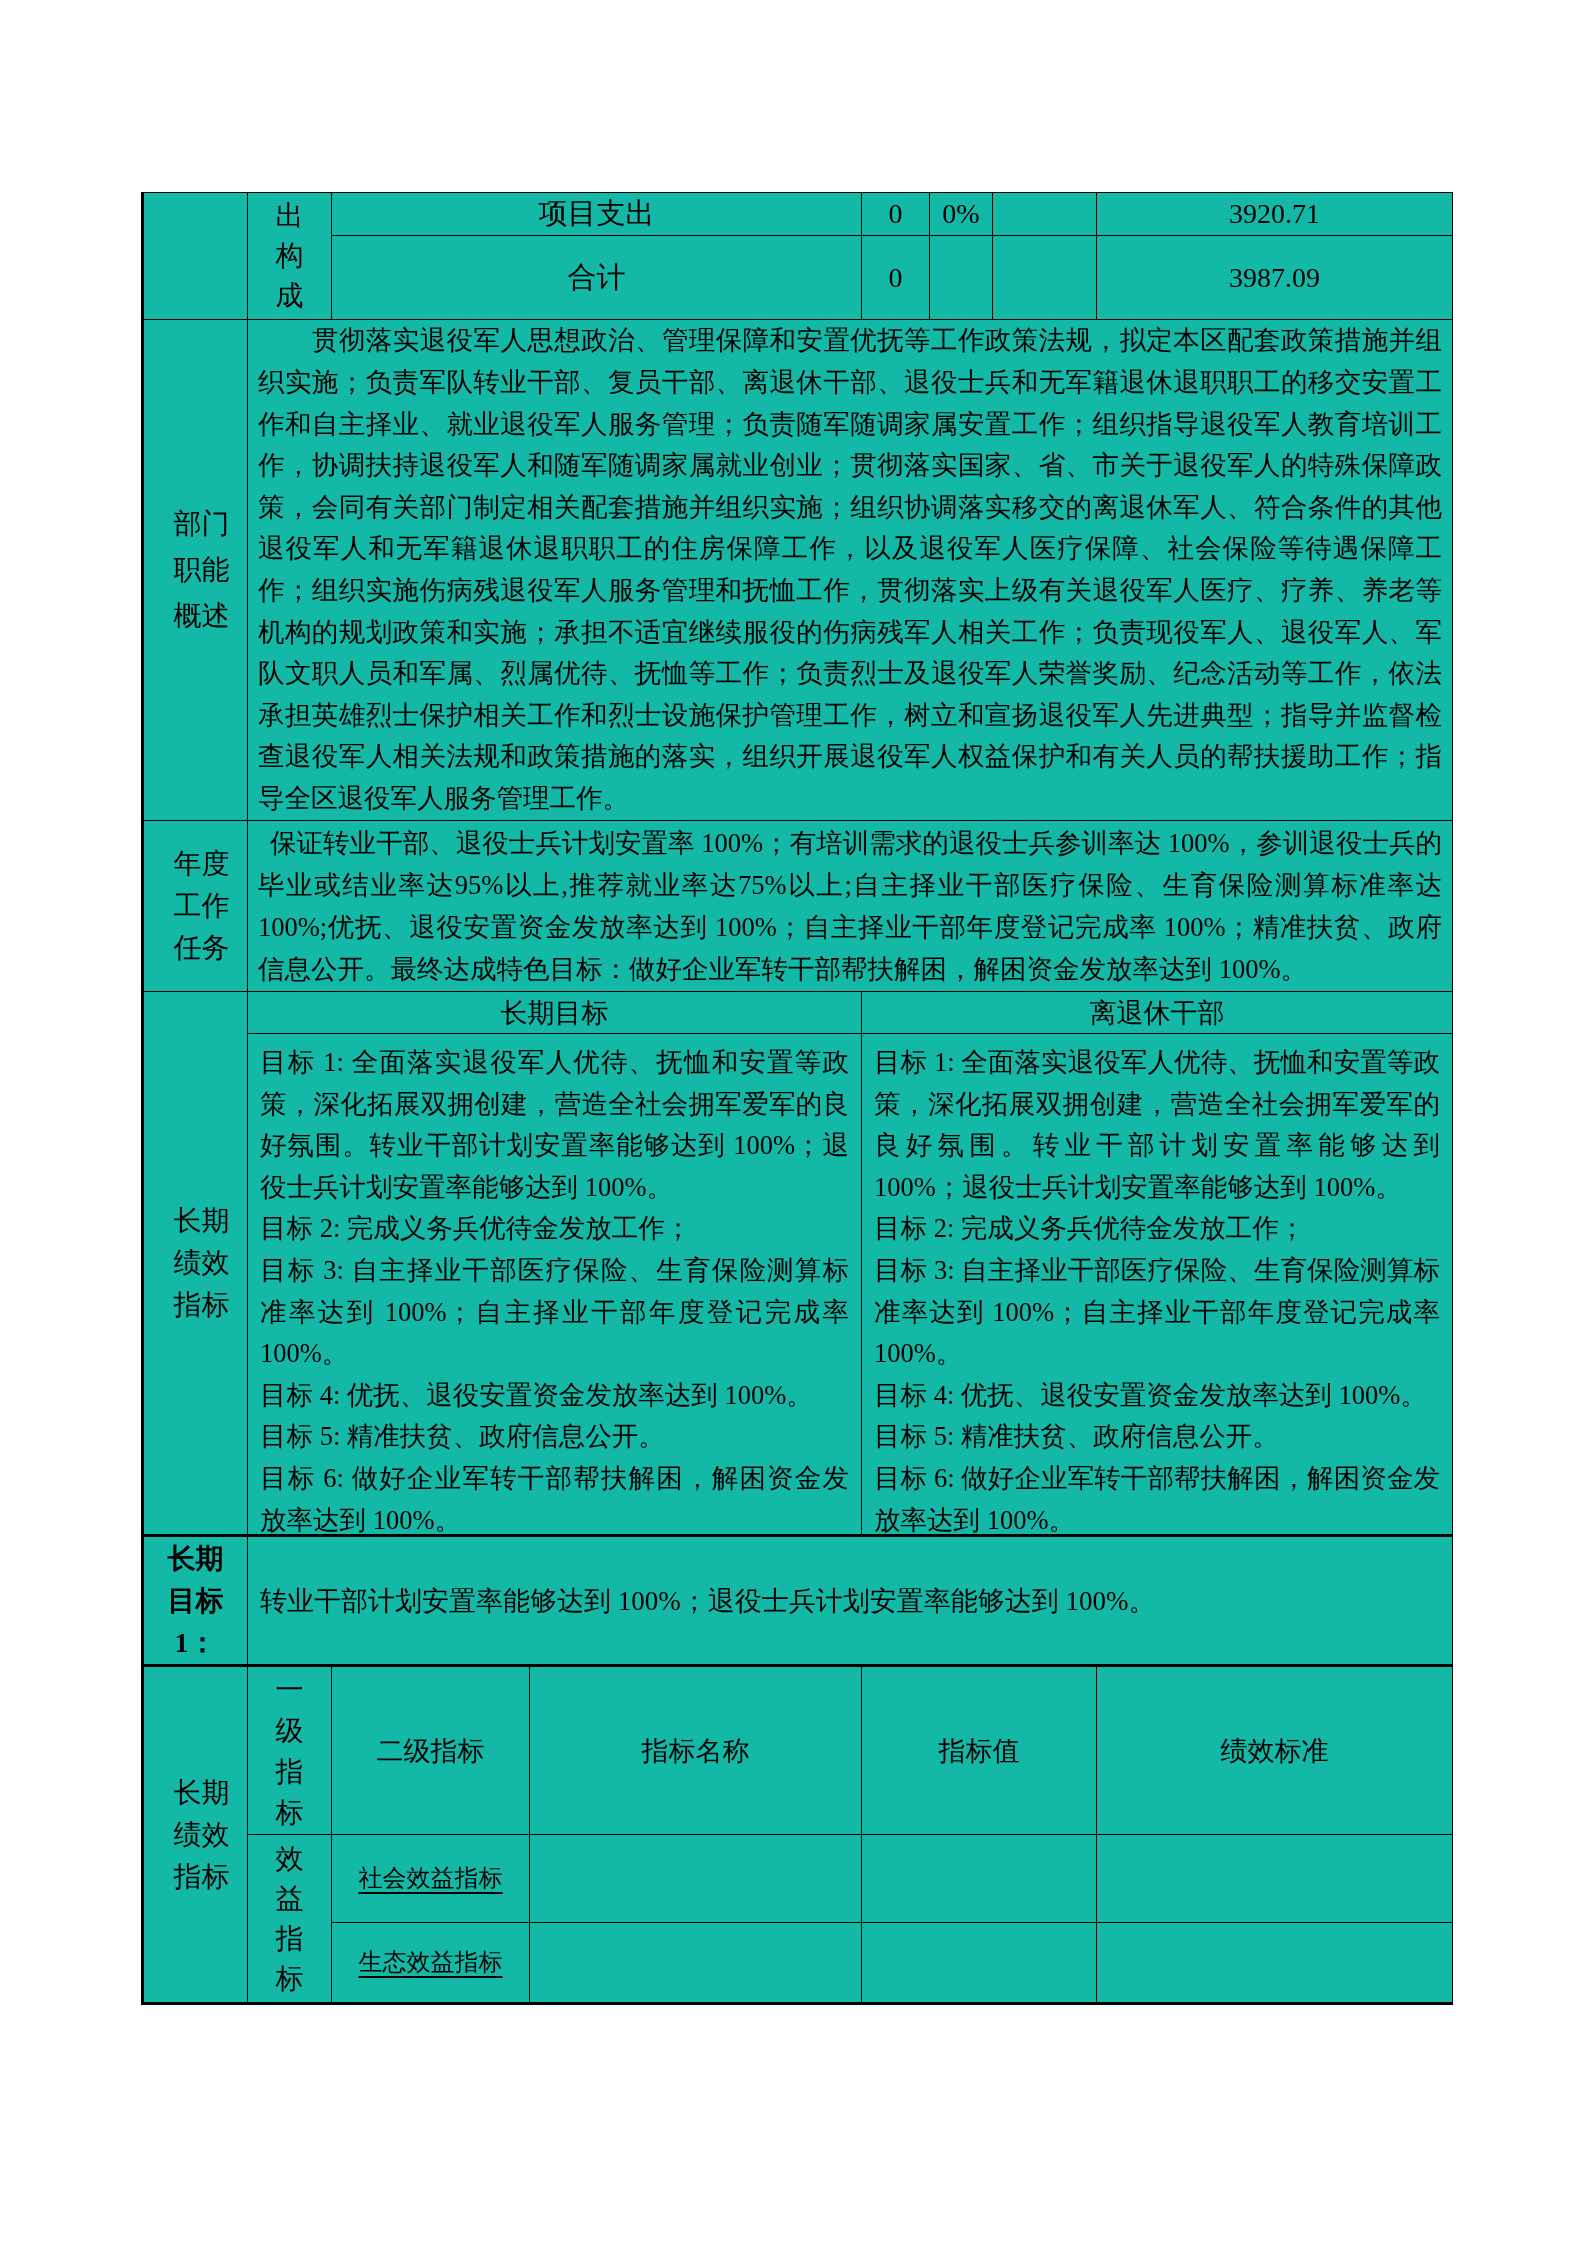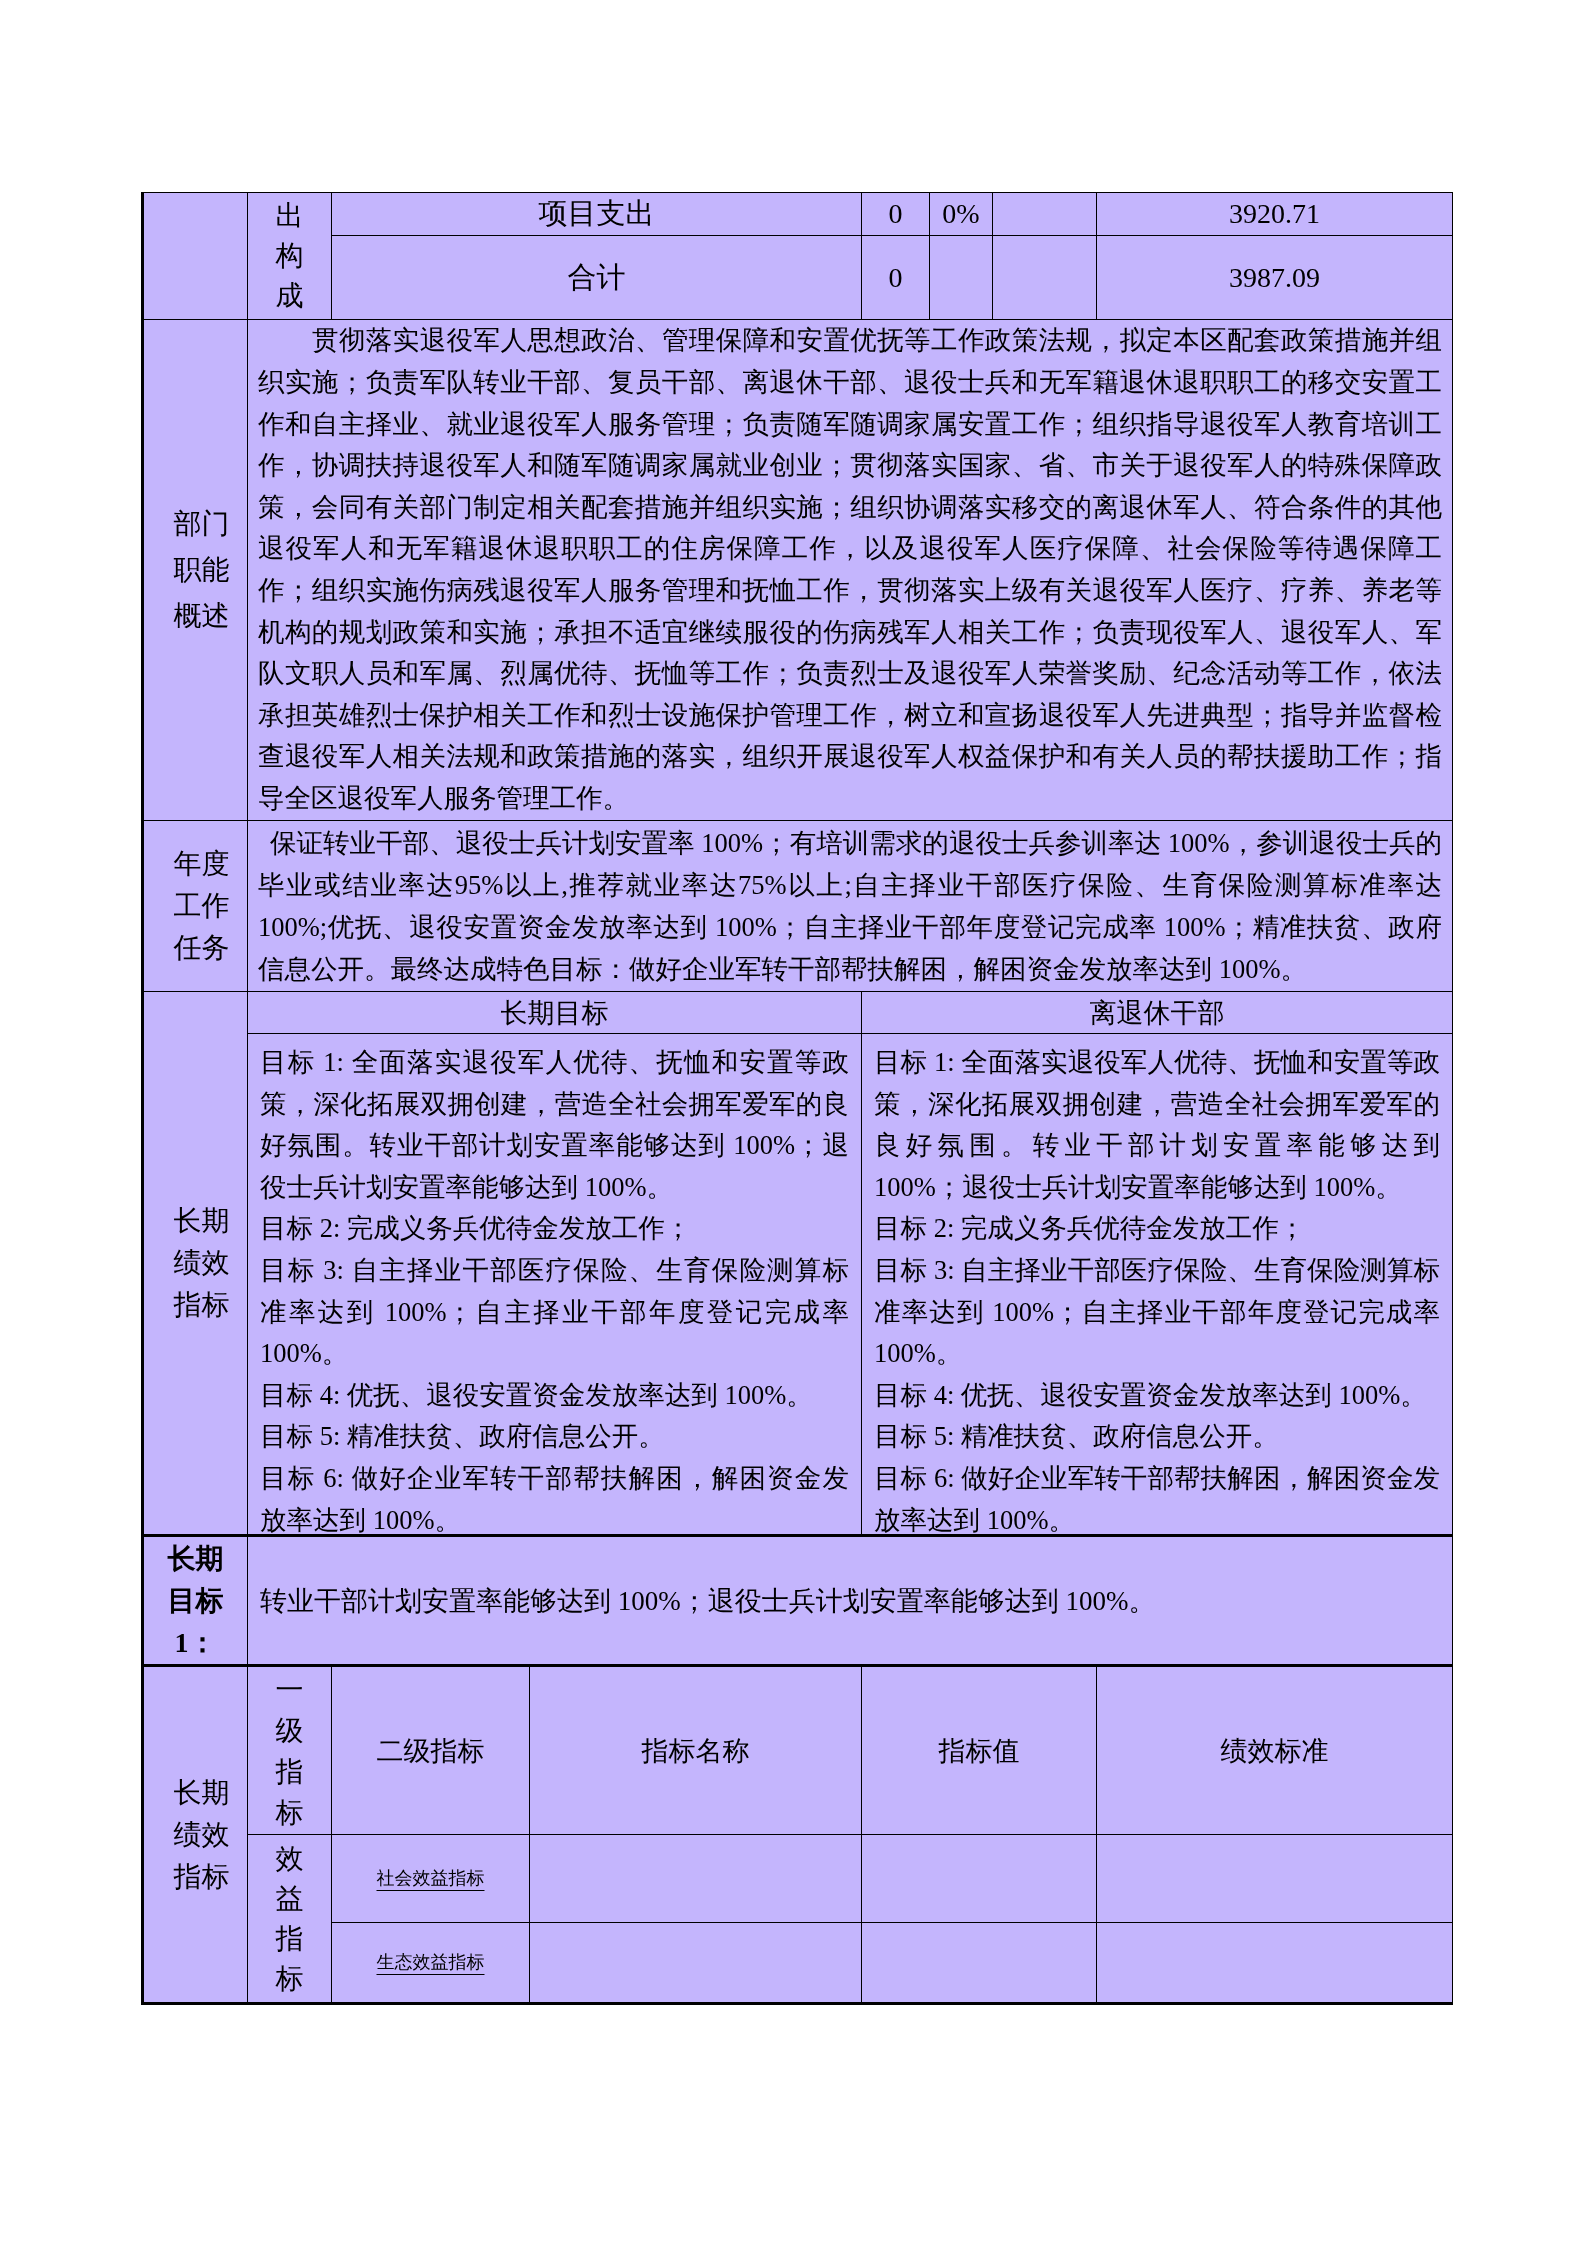--- a/index.html
+++ b/index.html
@@ -5,21 +5,21 @@
   * { box-sizing: border-box; margin: 0; padding: 0; }
   html,body { background:#ffffff; }
   body {
     width:1587px; height:2245px; position:relative;
     font-family:"Liberation Serif","DejaVu Serif",serif;
     color:#000;
   }
   .doc {
     position:absolute; left:141px; top:192px; width:1312px;
     border:1.5px solid #000; border-left-width:3px; border-bottom-width:3px;
-    background:#c4b5fd;
+    background:#14b8a6;
   }
   .sec { display:grid; }
   .sec-top   { grid-template-columns:104px 84px 530px 68px 63px 104px 355px; grid-template-rows:43px 83px; border-bottom:1.5px solid #000; }
   .sec-dept  { grid-template-columns:104px 1204px; grid-template-rows:500px; border-bottom:1.5px solid #000; }
   .sec-tasks { grid-template-columns:104px 1204px; grid-template-rows:170px; border-bottom:1.5px solid #000; }
   .sec-goals { grid-template-columns:104px 614px 590px; grid-template-rows:42px 500px; border-bottom:3px solid #000; }
   .sec-goal1 { grid-template-columns:104px 1204px; grid-template-rows:127px; border-bottom:3px solid #000; }
   .sec-ind   { grid-template-columns:104px 84px 198px 332px 235px 355px; grid-template-rows:168px 88px 79px; }
 
   .c { display:flex; align-items:center; justify-content:center; overflow:hidden; }
@@ -47,21 +47,21 @@
 
   .goalcell { display:block; padding:8px 12px 0; overflow:hidden; }
   .gitem { font-size:26.5px; line-height:41.6px; text-align:justify; }
 
   .goal1-text { font-size:27px; padding:0 12px; width:100%; text-align:left; }
 
   .hdr { font-size:27px; }
   .num { font-size:28px; }
 
   .ind-l2 {
-    font-size:18px; line-height:39px; text-align:center;
+    font-size:24px; line-height:39px; text-align:center;
     text-decoration:underline; text-underline-offset:6px;
     width:150px; word-break:break-all;
   }
 </style>
 </head>
 <body>
 
 <div class="doc">
 
   <div class="sec sec-top">

